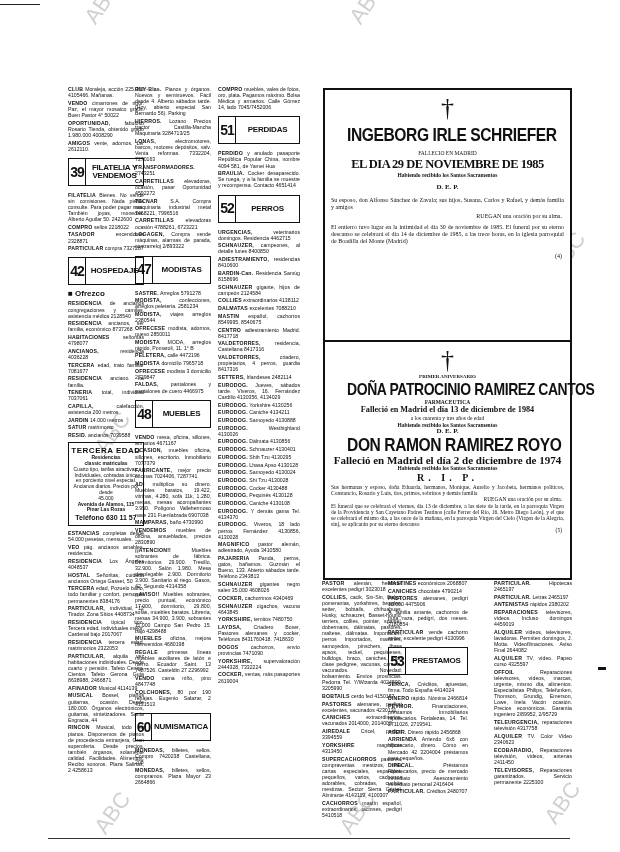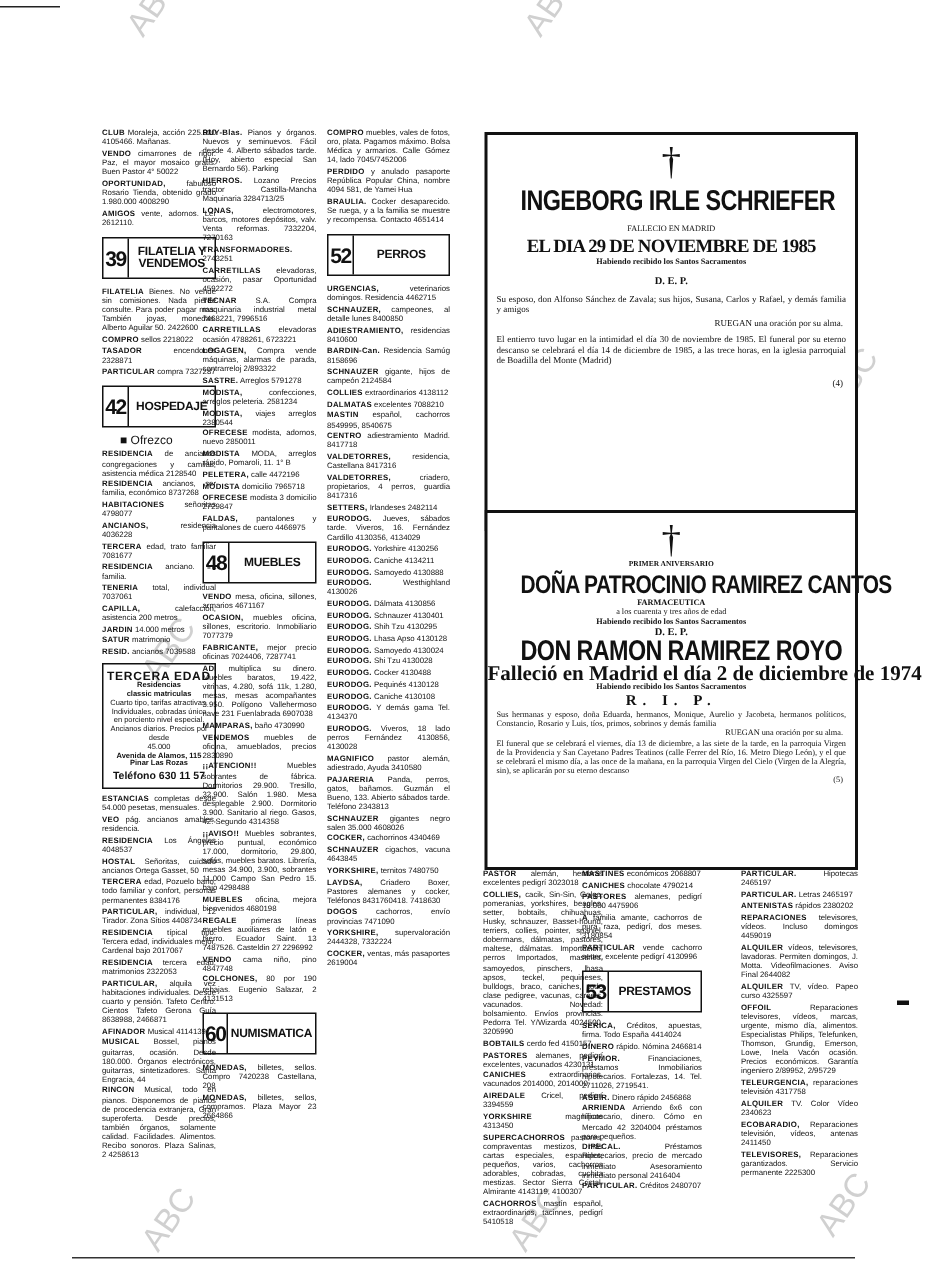--- a/index.html
+++ b/index.html
@@ -11,21 +11,21 @@
   .hdr-page{position:absolute;right:0;top:4px;font-size:7.5px;font-weight:bold;letter-spacing:1px;}
   .col{position:absolute;top:86px;font-size:5.2px;line-height:6.1px;}
   .c1{left:68px;width:76px;}
   .c2{left:135px;width:76px;}
   .c3{left:218px;width:82px;}
   .ad{margin-bottom:1.6px;text-align:justify;}
   .ad b{font-weight:bold;letter-spacing:0.2px;}
   .sec{display:flex;border:1.6px solid #111;height:26px;margin:6px 0 6px 0;align-items:stretch;}
   .sec .num{width:16px;border-right:1.6px solid #111;font-weight:bold;font-size:14px;display:flex;align-items:center;justify-content:center;font-family:"Liberation Sans",sans-serif;letter-spacing:-1px;}
   .sec .lbl{flex:1;display:flex;align-items:center;justify-content:center;font-weight:bold;font-size:8px;text-align:center;line-height:8px;letter-spacing:-0.2px;padding:0 2px;}
-  .sub{font-weight:normal;font-size:8px;margin:3px 0 3px 12px;}
+  .sub{font-weight:bold;font-size:8px;margin:3px 0 3px 0;}
   .box3{border:1.6px solid #111;text-align:center;padding:3px 2px;margin:4px 0 4px 0;font-size:5px;line-height:5.8px;}
   .box3 .t{font-weight:bold;font-size:8px;line-height:9px;letter-spacing:0.5px;}
   .box3 .p{font-weight:bold;font-size:7px;line-height:9px;}
   .esquela{position:absolute;border:2.2px solid #111;background:#fff;text-align:center;font-family:"Liberation Serif",serif;}
   .e1{left:323px;top:88px;width:245px;height:262px;}
   .e2{left:323px;top:340px;width:245px;height:236px;}
   .cross{font-size:26px;line-height:28px;margin-top:4px;}
   .big{font-weight:bold;letter-spacing:-0.5px;}
   .small{font-size:5.5px;line-height:6.5px;}
   .body-text{font-size:6px;line-height:7px;text-align:justify;padding:0 6px;}
@@ -118,20 +118,24 @@
     <div class="ad"><b>RUY-Blas.</b> <span>Pianos y órganos. Nuevos y seminuevos. Fácil desde 4. Alberto sábados tarde. (Hoy, abierto especial San Bernardo 56). Parking</span></div>
 
     <div class="ad"><b>HIERROS.</b> <span>Lozano Precios tractor Castilla-Mancha Maquinaria 3284713/25</span></div>
     <div class="ad"><b>LONAS,</b> <span>electromotores, barcos, motores depósitos, valv. Venta reformas. 7332204, 7270163</span></div>
     <div class="ad"><b>TRANSFORMADORES.</b> <span>2743251</span></div>
     <div class="ad"><b>CARRETILLAS</b> <span>elevadoras, ocasión, pasar Oportunidad 4592272</span></div>
     <div class="ad"><b>TECNAR</b> <span>S.A. Compra maquinaria industrial metal 7468221, 7996516</span></div>
     <div class="ad"><b>CARRETILLAS</b> <span>elevadoras ocasión 4788261, 6723221</span></div>
     <div class="ad"><b>LOGAGEN,</b> <span>Compra vende máquinas, alarmas de parada, contrarreloj 2/893322</span></div>
 
+    <div class="sec">
+      <div class="num">47</div>
+      <div class="lbl">MODISTAS</div>
+    </div>
     <div class="ad"><b>SASTRE.</b> <span>Arreglos 5791278</span></div>
     <div class="ad"><b>MODISTA,</b> <span>confecciones, arreglos peleteria. 2581234</span></div>
     <div class="ad"><b>MODISTA,</b> <span>viajes arreglos 2380544</span></div>
     <div class="ad"><b>OFRECESE</b> <span>modista, adornos, nuevo 2850011</span></div>
     <div class="ad"><b>MODISTA</b> <span>MODA, arreglos rápido, Pomaroli, 11. 1° B</span></div>
     <div class="ad"><b>PELETERA,</b> <span>calle 4472196</span></div>
     <div class="ad"><b>MODISTA</b> <span>domicilio 7965718</span></div>
     <div class="ad"><b>OFRECESE</b> <span>modista 3 domicilio 2729847</span></div>
     <div class="ad"><b>FALDAS,</b> <span>pantalones y pantalones de cuero 4466975</span></div>
 
@@ -156,20 +160,24 @@
       <div class="num">60</div>
       <div class="lbl">NUMISMATICA</div>
     </div>
     <div class="ad"><b>MONEDAS,</b> <span>billetes, sellos. Compro 7420238 Castellana, 208</span></div>
     <div class="ad"><b>MONEDAS,</b> <span>billetes, sellos, compramos. Plaza Mayor 23 2664866</span></div>
   </div>
 
   <div class="col c3">
     <div class="ad"><b>COMPRO</b> <span>muebles, vales de fotos, oro, plata. Pagamos máximo. Bolsa Médica y armarios. Calle Gómez 14, lado 7045/7452006</span></div>
 
+    <div class="sec">
+      <div class="num">51</div>
+      <div class="lbl">PERDIDAS</div>
+    </div>
     <div class="ad"><b>PERDIDO</b> <span>y anulado pasaporte República Popular China, nombre 4094 581, de Yamei Hua</span></div>
     <div class="ad"><b>BRAULIA.</b> <span>Cocker desaparecido. Se ruega, y a la familia se muestre y recompensa. Contacto 4651414</span></div>
 
     <div class="sec">
       <div class="num">52</div>
       <div class="lbl">PERROS</div>
     </div>
     <div class="ad"><b>URGENCIAS,</b> <span>veterinarios domingos. Residencia 4462715</span></div>
     <div class="ad"><b>SCHNAUZER,</b> <span>campeones, al detalle lunes 8400850</span></div>
     <div class="ad"><b>ADIESTRAMIENTO,</b> <span>residencias 8410600</span></div>
@@ -221,25 +229,26 @@
     <div class="body-text right" style="margin-top:2px;">RUEGAN una oración por su alma.</div>
     <div class="body-text" style="margin-top:4px;">El entierro tuvo lugar en la intimidad el día 30 de noviembre de 1985. El funeral por su eterno descanso se celebrará el día 14 de diciembre de 1985, a las trece horas, en la iglesia parroquial de Boadilla del Monte (Madrid)</div>
     <div class="body-text right" style="margin-top:8px;">(4)</div>
   </div>
 
   <div class="esquela e2">
     <div class="cross">†</div>
     <div class="small" style="font-weight:bold;font-size:5px;">PRIMER ANIVERSARIO</div>
     <div class="big" style="font-size:17px;line-height:18px;font-family:'Liberation Sans',sans-serif;transform:scaleX(0.82);white-space:nowrap;">DOÑA PATROCINIO RAMIREZ CANTOS</div>
     <div class="small" style="font-weight:bold;">FARMACEUTICA</div>
+    <div style="font-weight:bold;font-size:8.2px;line-height:10px;white-space:nowrap;">Falleció en Madrid el día 13 de diciembre de 1984</div>
     <div class="small">a los cuarenta y tres años de edad</div>
     <div class="small" style="font-weight:bold;">Habiendo recibido los Santos Sacramentos</div>
     <div style="font-weight:bold;font-size:7px;line-height:7px;">D. E. P.</div>
     <div class="big" style="font-size:19px;line-height:20px;font-family:'Liberation Sans',sans-serif;transform:scaleX(0.82);white-space:nowrap;">DON RAMON RAMIREZ ROYO</div>
-    <div style="font-weight:bold;font-size:14px;line-height:10px;white-space:nowrap;text-align:center;">Falleció en Madrid el día 2 de diciembre de 1974</div>
+    <div style="font-weight:bold;font-size:11px;line-height:10px;white-space:nowrap;text-align:center;">Falleció en Madrid el día 2 de diciembre de 1974</div>
     <div class="small" style="font-weight:bold;">Habiendo recibido los Santos Sacramentos</div>
     <div style="font-weight:bold;font-size:10px;line-height:12px;letter-spacing:4px;">R. I. P.</div>
     <div class="body-text" style="font-size:5.5px;line-height:6px;">Sus hermanas y esposo, doña Eduarda, hermanos, Monique, Aurelio y Jacobeta, hermanos políticos, Constancio, Rosario y Luis, tíos, primos, sobrinos y demás familia</div>
     <div class="body-text right" style="font-size:5.5px;line-height:7px;">RUEGAN una oración por su alma.</div>
     <div class="body-text" style="font-size:5.5px;line-height:6px;">El funeral que se celebrará el viernes, día 13 de diciembre, a las siete de la tarde, en la parroquia Virgen de la Providencia y San Cayetano Padres Teatinos (calle Ferrer del Río, 16. Metro Diego León), y el que se celebrará el mismo día, a las once de la mañana, en la parroquia Virgen del Cielo (Virgen de la Alegría, sin), se aplicarán por su eterno descanso</div>
     <div class="body-text right" style="font-size:5.5px;line-height:6px;">(5)</div>
   </div>
 
   <div class="lower l1">
     <div class="ad"><b>PASTOR</b> <span>alemán, hembras excelentes pedigrí 3023018</span></div>

